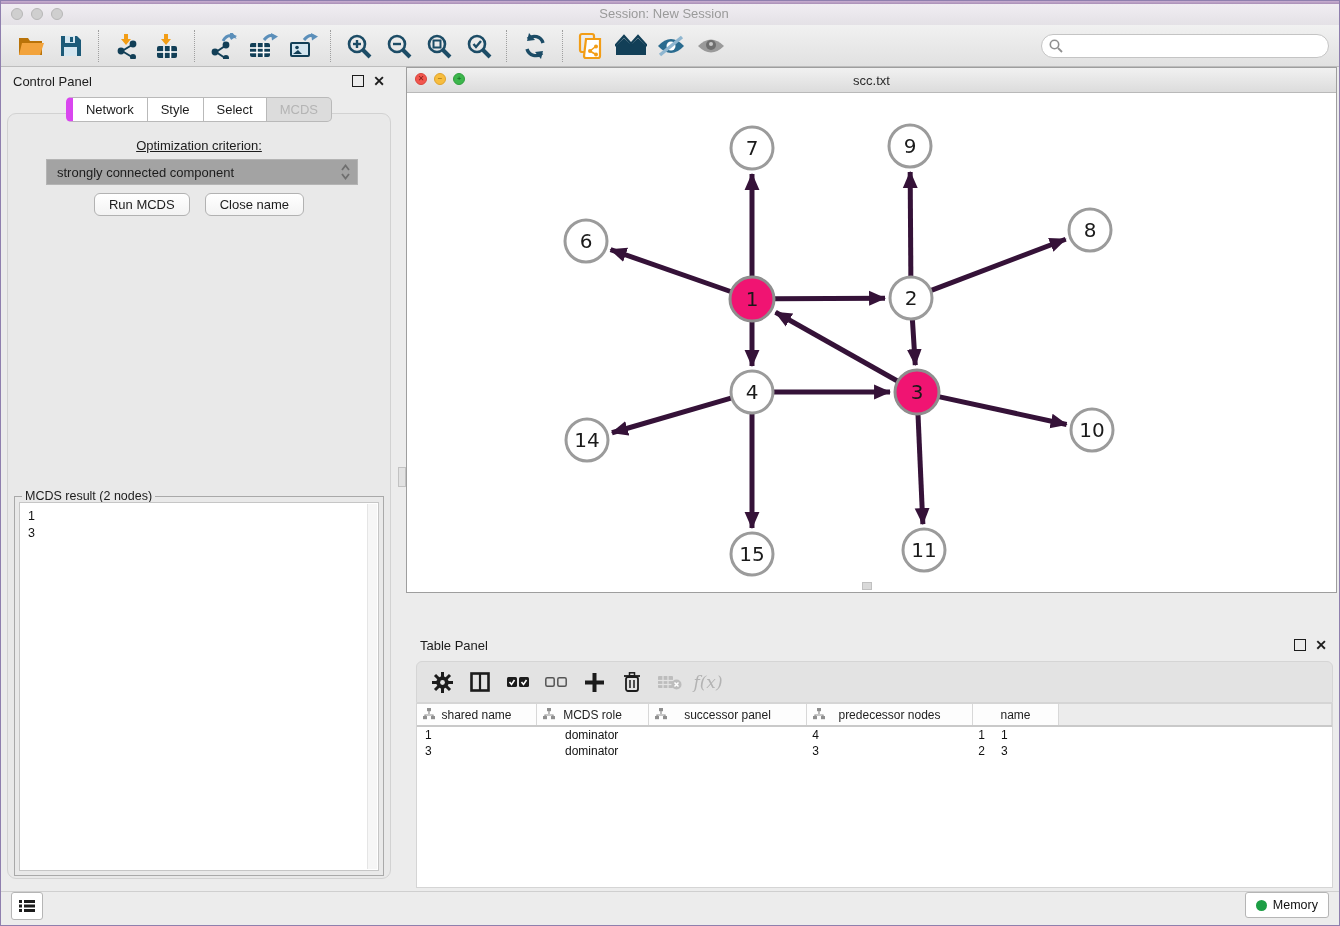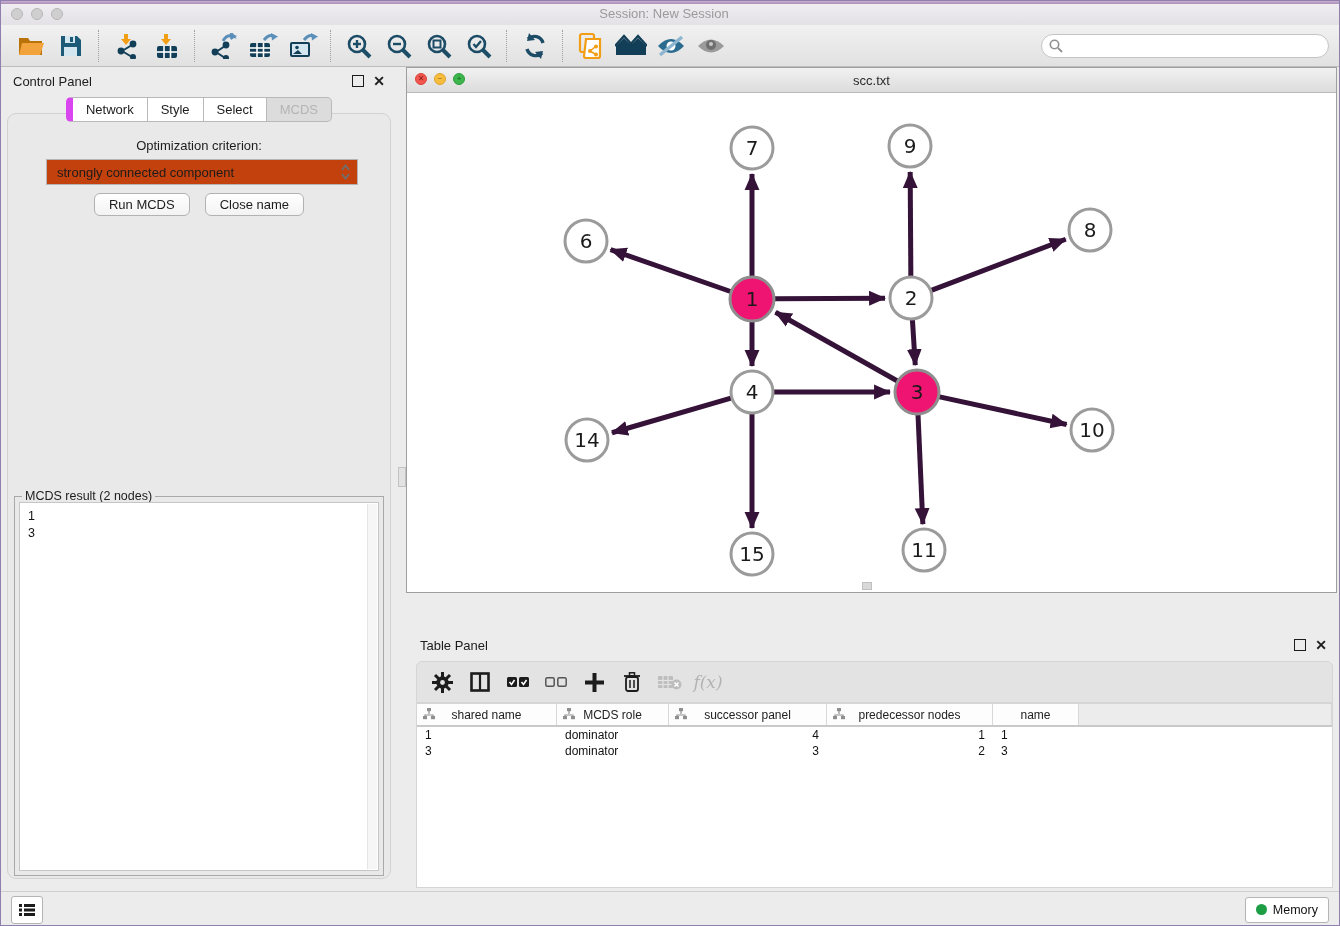--- a/index.html
+++ b/index.html
@@ -39,22 +39,22 @@
   .float-box{width:10px;height:10px;border:1.6px solid #1c1c1c;display:inline-block;}
   .close-x{font-size:14px;font-weight:bold;color:#1c1c1c;line-height:1;}
   .cp-tabs{position:absolute;left:0;right:0;top:30px;display:flex;justify-content:center;z-index:3;}
   .seg{font-size:13px;padding:4px 13px;background:#fff;border:1px solid #b9b9b9;
     border-left:none;color:#1c1c1c;cursor:default;}
   .seg:first-child{border-left:7px solid #d946ef;border-radius:5px 0 0 5px;}
   .seg:last-child{border-radius:0 5px 5px 0;}
   .seg.active{background:#dcdcdc;color:#b4b4b4;}
   .cp-body{position:absolute;left:6px;right:6px;top:46px;bottom:12px;
     border:1px solid #d2d2d2;border-radius:9px;background:#e9e9e9;}
-  .opt-label{margin-top:24px;text-align:center;font-size:13px;color:#1c1c1c;}
-  .dropdown{position:absolute;left:38px;right:32px;top:45px;height:24px;background:#c2410c;
+  .opt-label{margin-top:24px;text-align:center;font-size:13px;color:#1c1c1c;text-decoration:underline;}
+  .dropdown{position:absolute;left:38px;right:32px;top:45px;height:24px;background:#a3a3a3;
     border:1px solid #b4b4b4;border-radius:0;display:flex;align-items:center;
     padding:0 22px 0 10px;font-size:13px;color:#1c1c1c;cursor:default;}
   .dropdown .stepper{position:absolute;right:6px;top:3px;}
   .btnrow{position:absolute;left:0;right:0;top:79px;display:flex;justify-content:center;gap:15px;}
   .macbtn{font-size:13px;color:#1c1c1c;background:linear-gradient(#ffffff,#f3f3f3);
     border:1px solid #b2b2b2;border-radius:6px;padding:3px 14px;cursor:default;}
   .result-group{position:absolute;left:6px;right:6px;top:382px;height:378px;
     border:1px solid #a9a9a9;}
   .result-title{position:absolute;top:-8px;left:7px;background:#e9e9e9;padding:0 3px;
     font-size:12.5px;color:#1c1c1c;text-align:center;}
@@ -93,21 +93,21 @@
     font-size:12px;color:#222;border-right:1px solid #d8d8d8;box-sizing:border-box;
     background:#fdfdfd;}
   .th .hicon{position:absolute;left:6px;top:4px;}
   .th-fill{flex:1;background:#ececec;border-bottom:none;}
   .trow{display:flex;height:16px;font-size:12px;color:#111;}
   .td{box-sizing:border-box;padding:1px 8px 0 8px;overflow:hidden;white-space:nowrap;}
   .td.right{text-align:right;}
   .tp-tabs{position:absolute;left:0;right:0;bottom:8px;display:flex;justify-content:center;}
   
   #status-bar{position:absolute;left:0;right:0;top:890px;height:36px;background:#ececec;
-    border-top:1px solid #cfcfcf;display:flex;align-items:center;padding:0 10px;
+    border-top:1px solid #cfcfcf;display:flex;align-items:flex-start;padding:0 10px;
     box-sizing:border-box;}
   .sq-btn{width:30px;height:26px;background:#fff;border:1px solid #b5b5b5;border-radius:3px;
     display:flex;align-items:center;justify-content:center;}
   .mem-btn{margin-left:auto;height:24px;background:#fff;border:1px solid #b5b5b5;
     border-radius:3px;display:flex;align-items:center;gap:6px;padding:0 10px;font-size:12.5px;
     color:#111;}
   .dot{width:11px;height:11px;border-radius:50%;background:#1d9e45;}
 </style>
 </head>
 <body>
@@ -495,21 +495,21 @@
               <line x1="10" y1="2" x2="10" y2="14"></line>
             </g>
             <circle cx="18.5" cy="10.5" r="5" fill="#bdbdbd"></circle>
             <path d="M16.5 8.5 l4 4 m0 -4 l-4 4" stroke="#fff" stroke-width="1.5"></path>
           </svg>
       </span>
       <span class="tpi fx">f(x)</span>
     </div>
     <div class="tp-table">
       <div class="thead">
-          <div class="th" style="width: 140px;">
+          <div class="th" style="width: 120px;">
             <span class="hicon"><svg width="12" height="12" viewBox="0 0 12 12">
                 <g fill="#8f8f8f">
                   <rect x="4" y="0" width="4" height="3.2"></rect>
                   <rect x="0" y="8" width="4" height="3.2"></rect>
                   <rect x="8" y="8" width="4" height="3.2"></rect>
                 </g>
                 <path d="M6 3 v3 M2 11 v-4 h8 v4" fill="none" stroke="#8f8f8f" stroke-width="1.2"></path>
               </svg></span>
             <span>shared name</span>
           </div>

